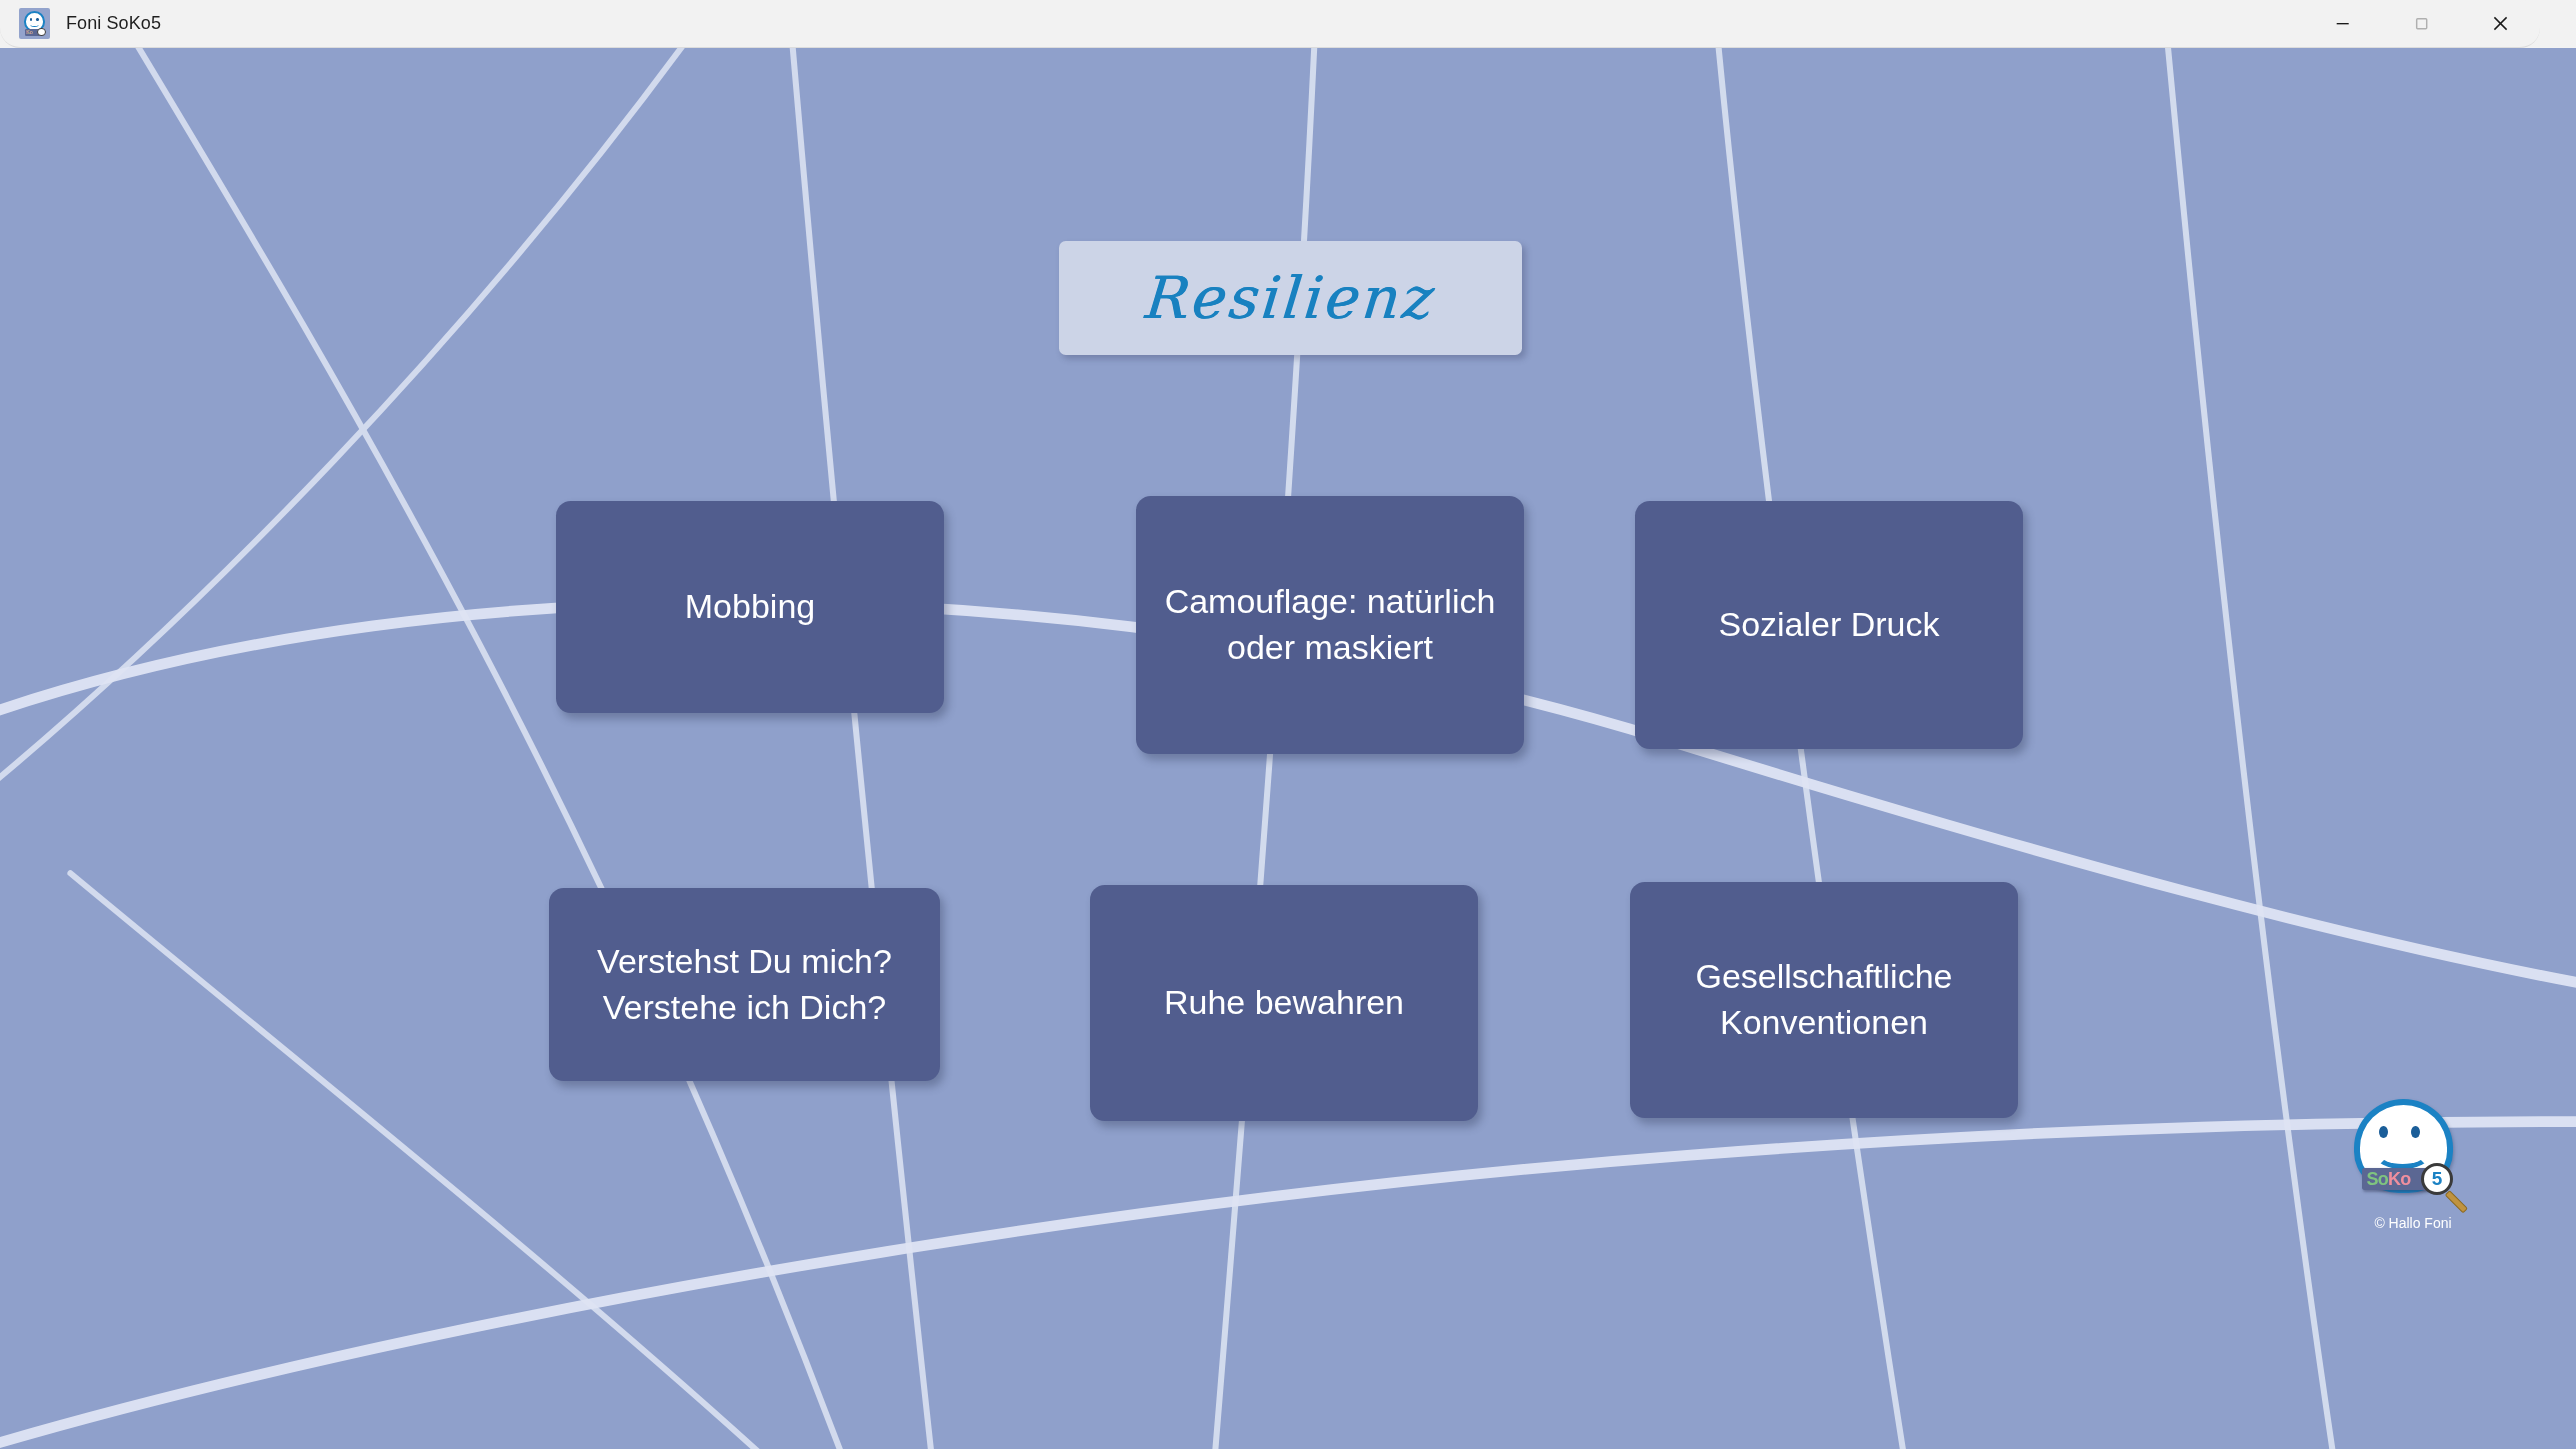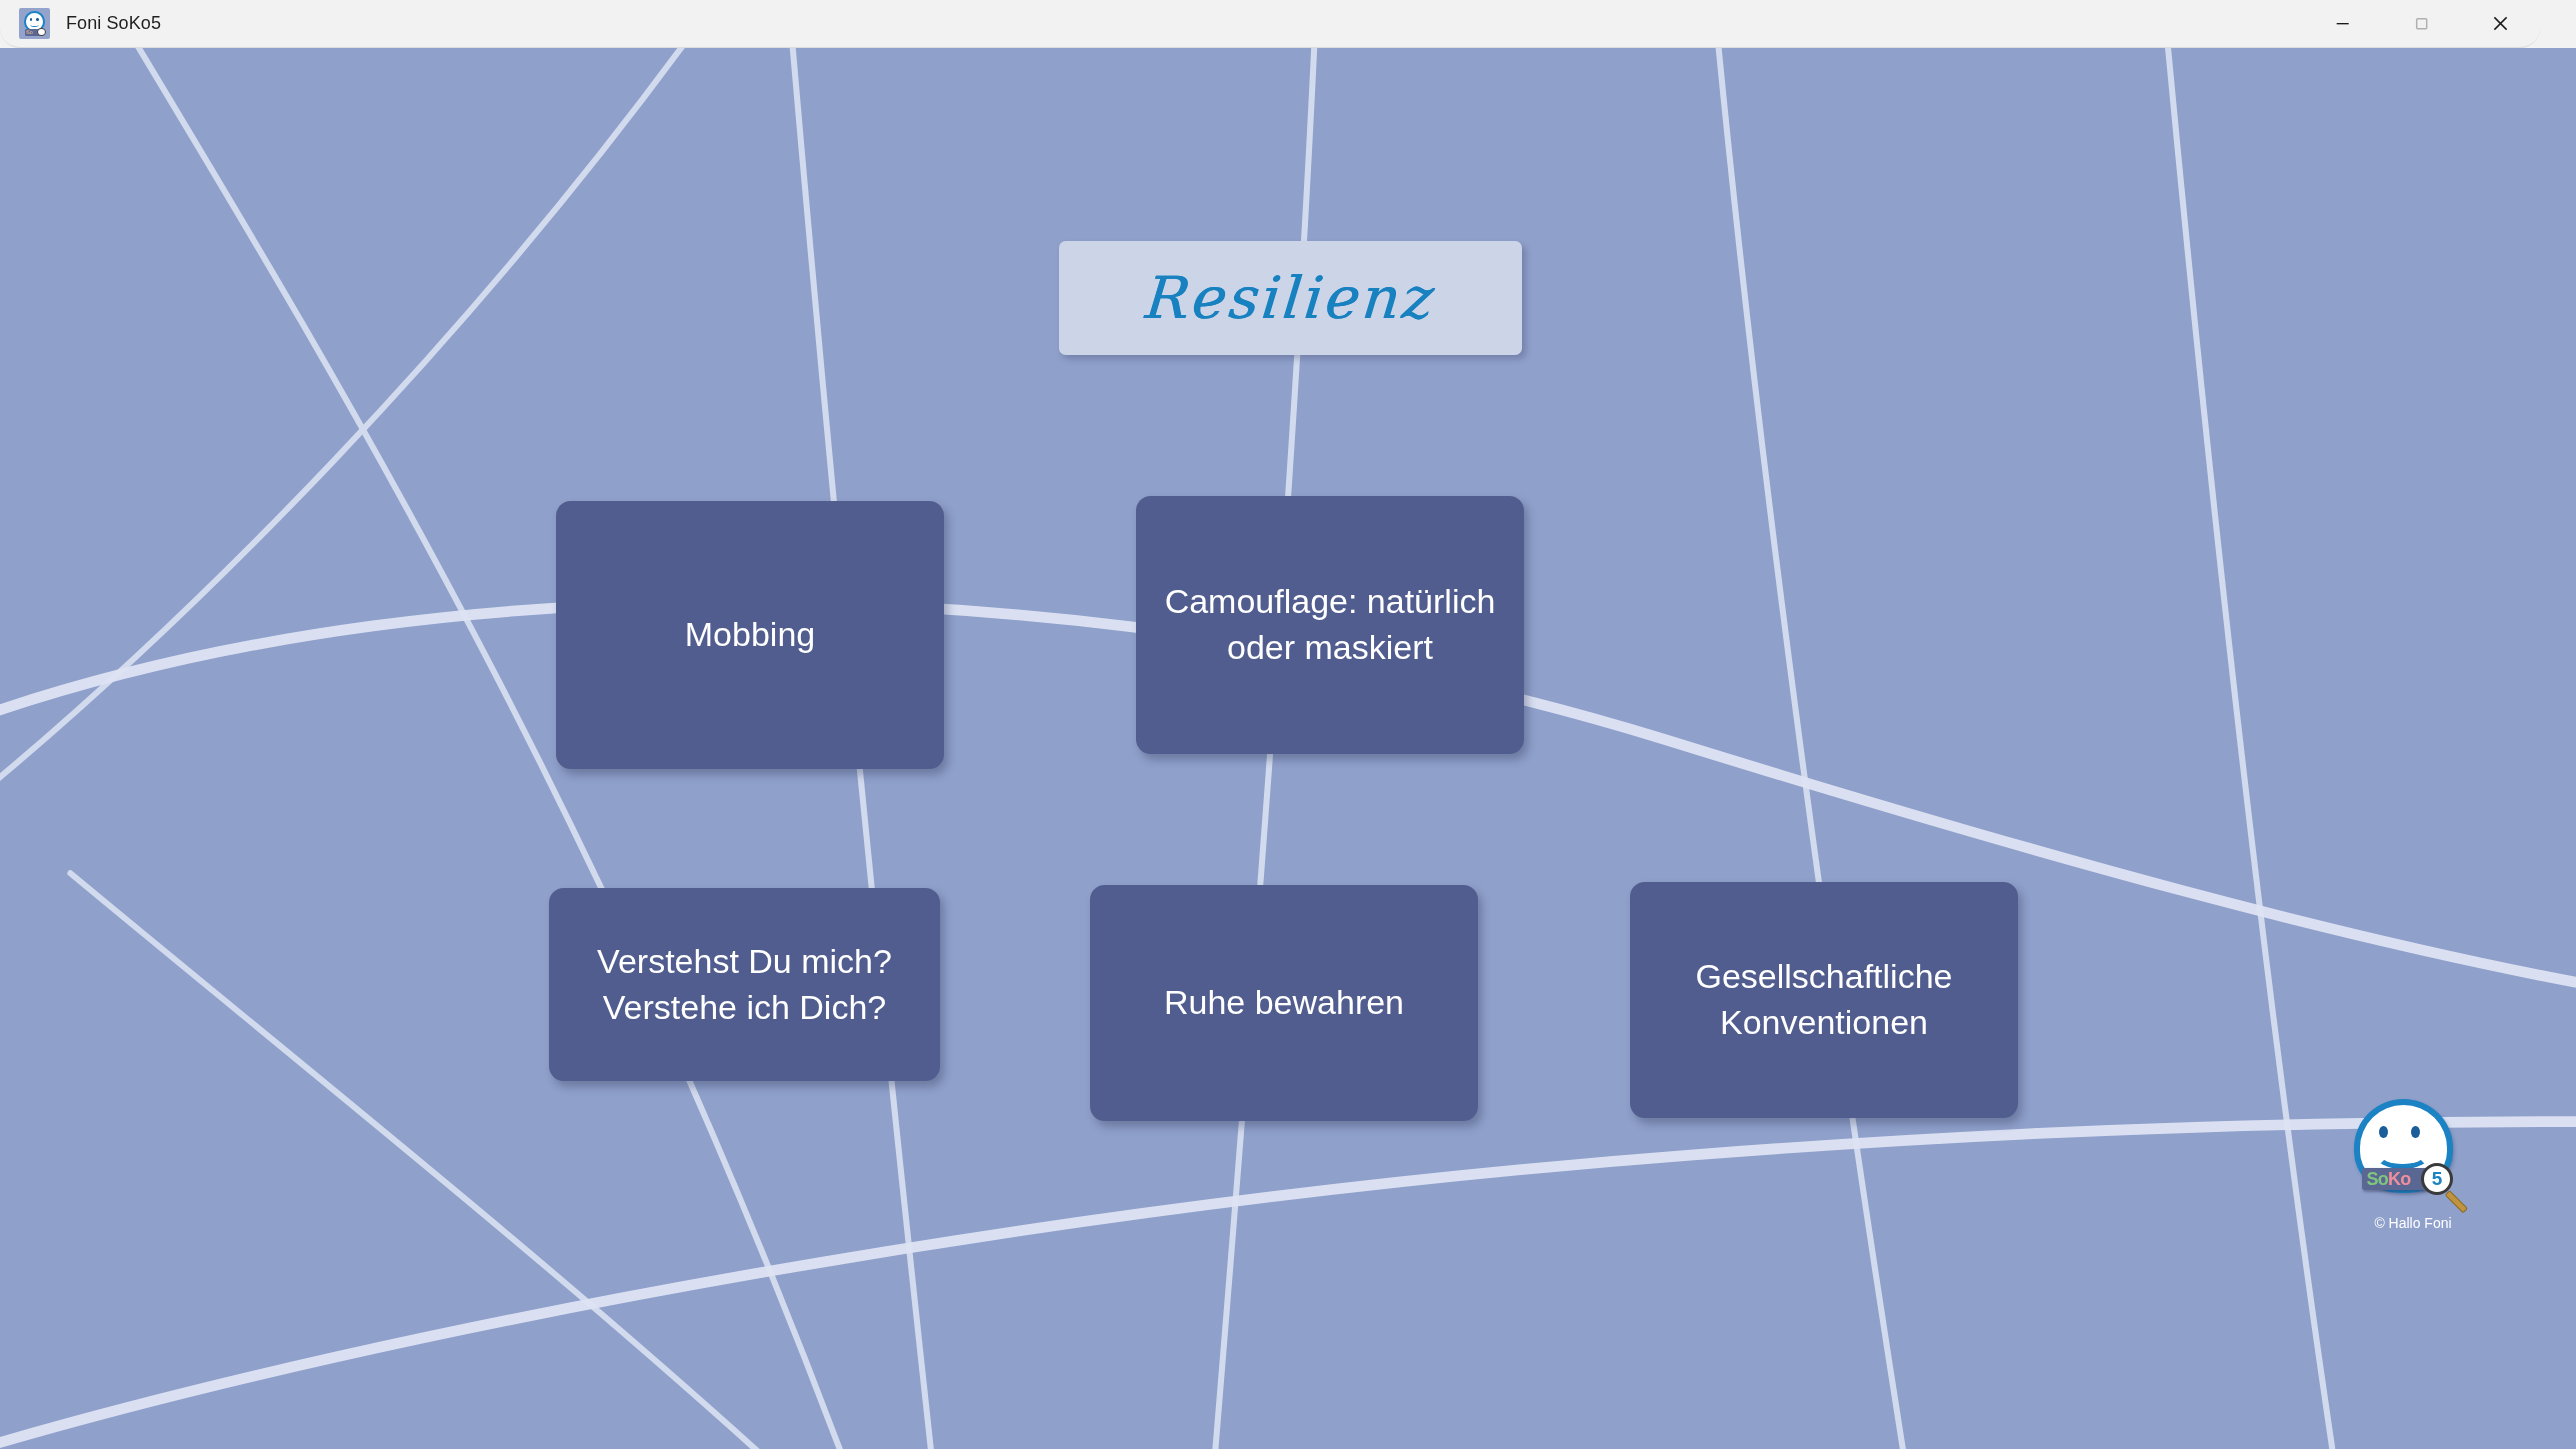--- a/index.html
+++ b/index.html
@@ -123,21 +123,21 @@
     box-shadow:4px 5.4px 8px rgba(40,48,78,0.33);
     display:flex; align-items:center; justify-content:center;
     text-align:center;
     color:#ffffff;
     font-size:34px;
     line-height:1.35;
     padding:0 19px;
     cursor:pointer;
   }
 
-  #tile-0{ left:556px;  top:453px;  width:388px; height:268px; }
+  #tile-0{ left:556px;  top:453px;  width:388px; height:212px; }
   #tile-1{ left:1096px; top:448px;  width:388px; height:258px;margin-left:40px; }
   #tile-2{ left:1635px; top:453px;  width:388px; height:248px; }
   #tile-3{ left:549px;  top:840px; width:391px; height:193px; }
   #tile-4{ left:1090px; top:837px; width:388px; height:236px; }
   #tile-5{ left:1630px; top:834px; width:388px; height:236px; }
 
   
   #footer-logo{
     position:absolute; left:2329px; top:1048px;
     width:168px; height:154px;
@@ -265,20 +265,21 @@
       <path d="M -40 2090 C 600 1900, 1600 1720, 2520 1650 C 3100 1605, 3520 1600, 3880 1600"></path>
     </g>
   </svg>
 
   <div id="heading-card">
     <div id="heading-text">Resilienz</div>
   </div>
 
   <div class="tile" id="tile-0">Mobbing</div>
   <div class="tile" id="tile-1">Camouflage: natürlich oder maskiert</div>
+  <div class="tile" id="tile-2">Sozialer Druck</div>
   <div class="tile" id="tile-3">Verstehst Du mich? Verstehe ich Dich?</div>
   <div class="tile" id="tile-5">Gesellschaftliche Konventionen</div>
   <div class="tile" id="tile-4">Ruhe bewahren</div>
 
   <div id="footer-logo">
     <div id="logo-mark">
       <div id="logo-face"></div>
       <div class="logo-eye" id="logo-eye-l"></div>
       <div class="logo-eye" id="logo-eye-r"></div>
       <div id="logo-smile"></div>

